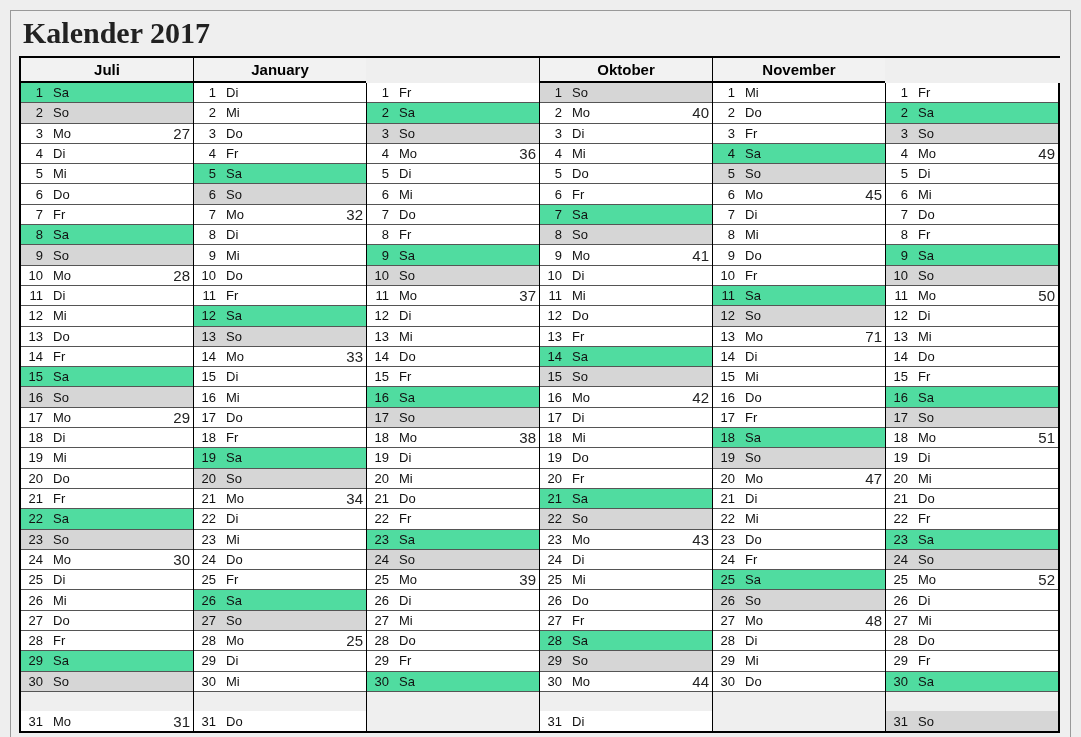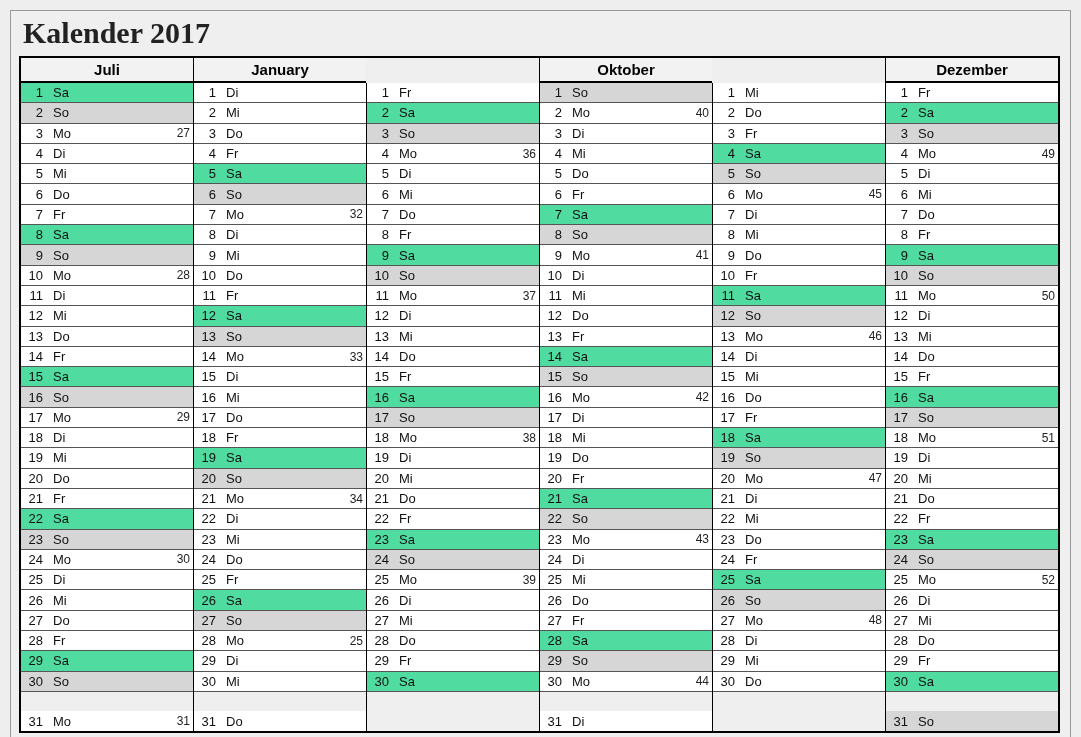--- a/index.html
+++ b/index.html
@@ -58,21 +58,21 @@
     border-bottom: 1px solid #555;
     box-sizing: border-box;
     background: #fff;
   }
   .day:last-child { border-bottom: none; margin-top: 19px; }
   .day.sa { background: #50dca0; }
   .day.so { background: #d6d6d6; }
   .day.empty { background: transparent; border-bottom-color: transparent; }
   .num   { width: 22px; text-align: right; padding-right: 4px; color:#111;}
   .wd    { width: 26px; padding-left: 6px; color:#111;}
-  .wk    { margin-left: auto; padding-right: 3px; font-size: 12px; color:#222; }
+  .wk    { margin-left: auto; padding-right: 3px; font-size: 15px; color:#222; }
 </style>
 </head>
 <body>
 
 <div class="page">
   <div class="title">Kalender 2017</div>
   <div class="grid" id="grid">
       <div class="month">
         <div class="month-header">Juli</div>
         <div class="day sa">
@@ -589,20 +589,21 @@
           <span class="num">30</span>
           <span class="wd">Mo</span>
           <span class="wk">44</span>
         </div>
         <div class="day">
           <span class="num">31</span>
           <span class="wd">Di</span>
         </div>
       </div>
       <div class="month">
+        <div class="month-header">November</div>
         <div class="day">
           <span class="num">1</span>
           <span class="wd">Mi</span>
         </div>
         <div class="day">
           <span class="num">2</span>
           <span class="wd">Do</span>
         </div>
         <div class="day">
           <span class="num">3</span>
@@ -641,21 +642,21 @@
           <span class="num">11</span>
           <span class="wd">Sa</span>
         </div>
         <div class="day so">
           <span class="num">12</span>
           <span class="wd">So</span>
         </div>
         <div class="day">
           <span class="num">13</span>
           <span class="wd">Mo</span>
-          <span class="wk">46</span>
+          <span class="wk">71</span>
         </div>
         <div class="day">
           <span class="num">14</span>
           <span class="wd">Di</span>
         </div>
         <div class="day">
           <span class="num">15</span>
           <span class="wd">Mi</span>
         </div>
         <div class="day">
@@ -716,21 +717,20 @@
           <span class="num">29</span>
           <span class="wd">Mi</span>
         </div>
         <div class="day">
           <span class="num">30</span>
           <span class="wd">Do</span>
         </div>
         <div class="day empty"></div>
       </div>
       <div class="month">
-        <div class="month-header">Dezember</div>
         <div class="day">
           <span class="num">1</span>
           <span class="wd">Fr</span>
         </div>
         <div class="day sa">
           <span class="num">2</span>
           <span class="wd">Sa</span>
         </div>
         <div class="day so">
           <span class="num">3</span>

